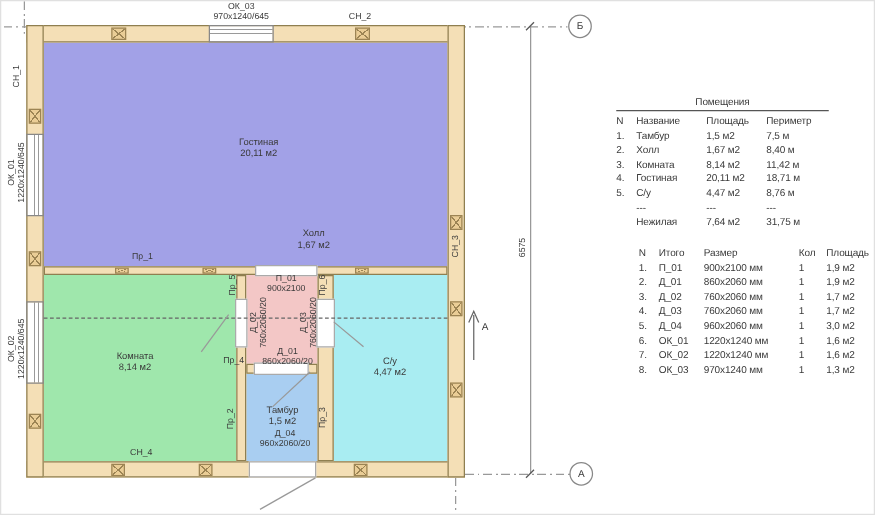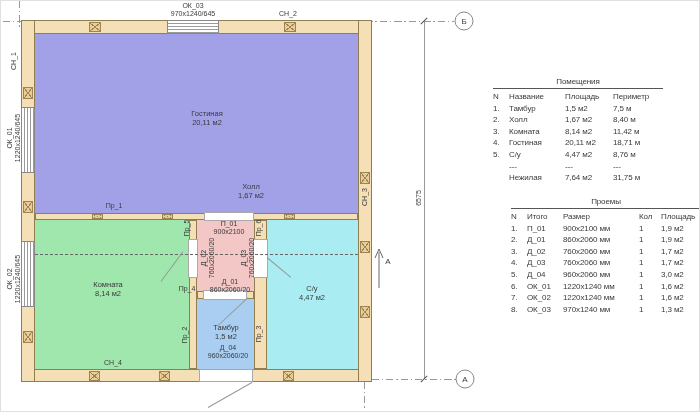--- a/index.html
+++ b/index.html
@@ -241,21 +241,20 @@
             <td></td>
             <td>Нежилая</td>
             <td>7,64 м2</td>
             <td>31,75 м</td>
           </tr>
         </tbody>
     </table>
   </div>
 
   <div class="dtable" id="openings-table" style="left:510px;top:196px;width:190px;">
-    <div class="tbl-title">Проемы</div>
     <table>
       <thead>
           <tr>
             <th>N</th>
             <th>Итого</th>
             <th>Размер</th>
             <th>Кол</th>
             <th>Площадь</th>
           </tr>
         </thead>

